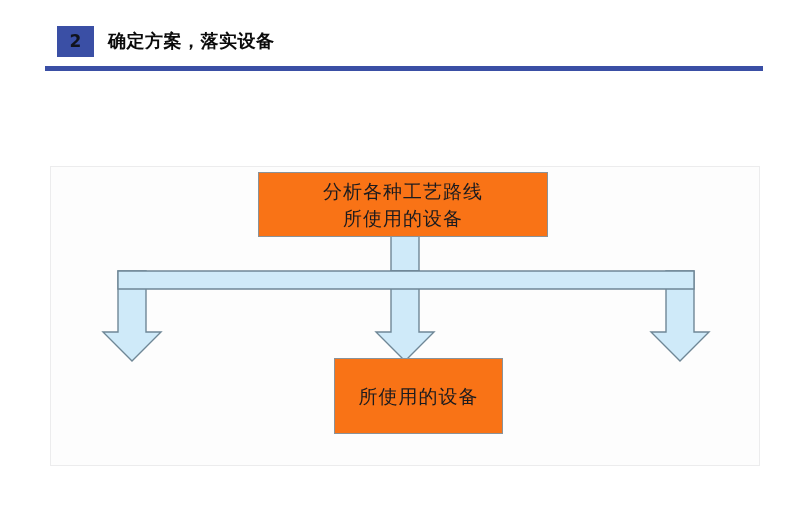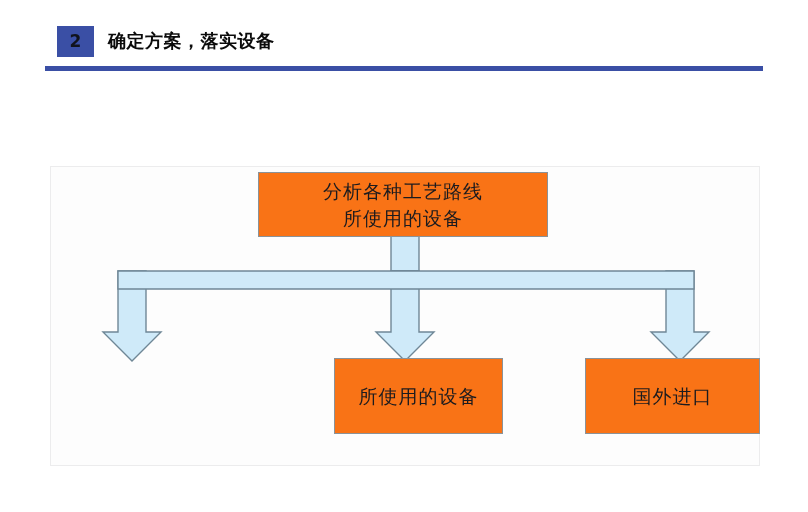--- a/index.html
+++ b/index.html
@@ -157,17 +157,14 @@
   <div class="flow-box" id="box-top">
     <span class="flow-box-label">分析各种工艺路线
 所使用的设备</span>
   </div>
 
 
   <div class="flow-box" id="box-bottom-2">
     <span class="flow-box-label">所使用的设备</span>
   </div>
 
-  <div class="flow-box" id="box-bottom-3">
-    <span class="flow-box-label">国外进口</span>
-  </div>
 
 </div>
 
 </body></html>

